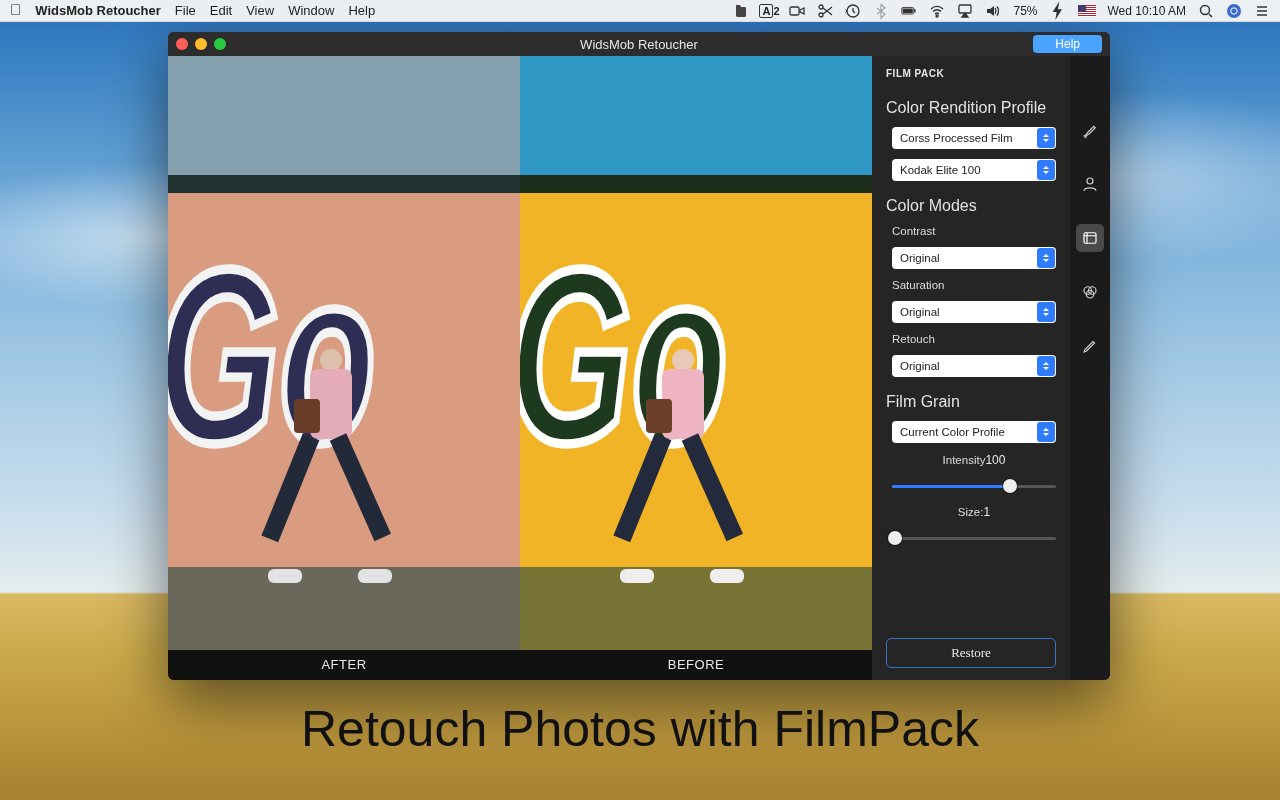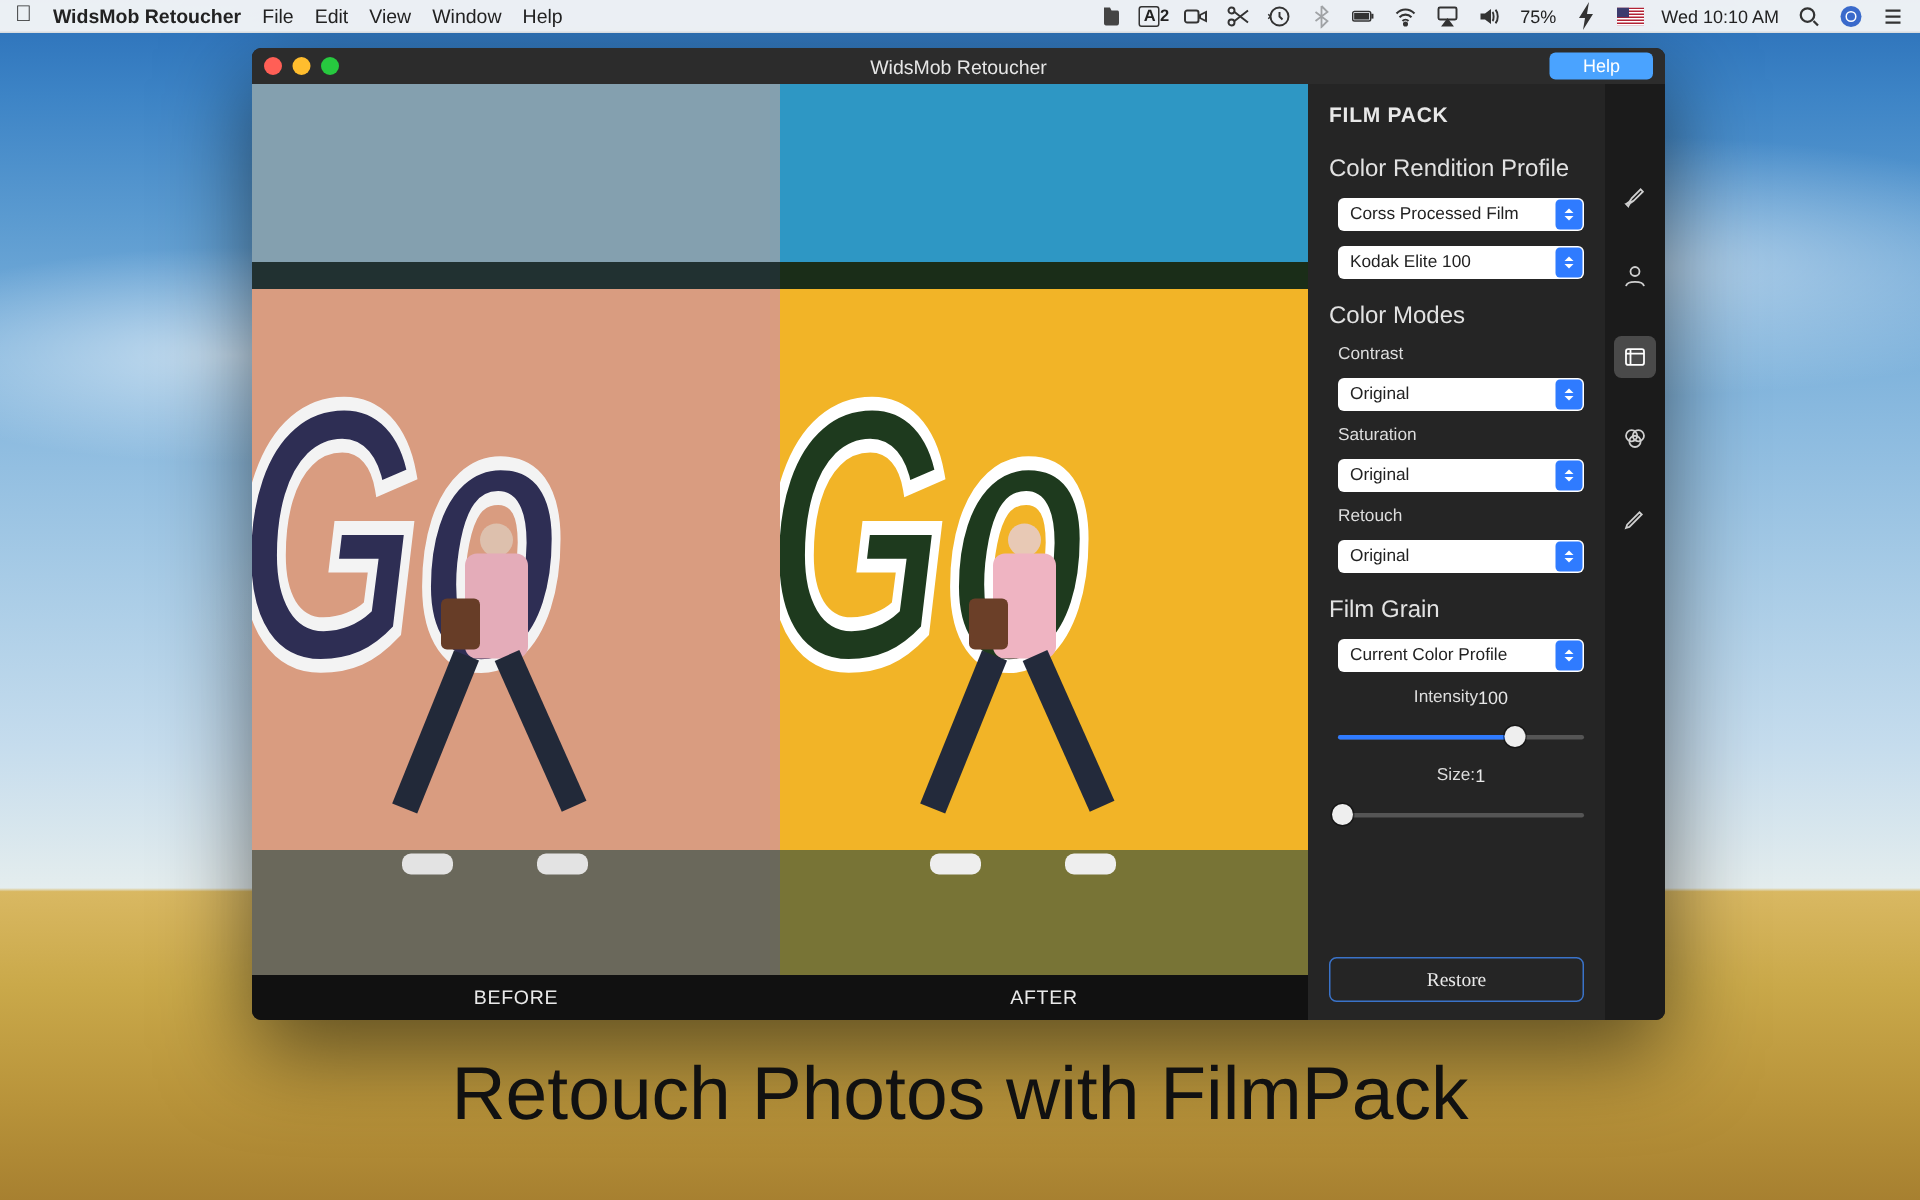--- a/index.html
+++ b/index.html
@@ -84,21 +84,21 @@
 .figure .shoe{position:absolute;bottom:-4px;width:34px;height:14px;background:#eee;border-radius:6px}
 .figure .shoe.s1{left:-20px}.figure .shoe.s2{left:70px}
 
 .graffiti{position:absolute;top:26%;left:-6%;right:-6%;height:52%;}
 .graffiti svg{width:100%;height:100%}
 .labels { height:30px; display:flex; }
 .labels div { flex:1; text-align:center; color:#eaeaea; font-size:13px; letter-spacing:.5px; line-height:30px; }
 
 
 .panel { width:198px; background:#252525; color:#e8e8e8; padding:12px 14px; font-size:12px; display:flex; flex-direction:column; gap:10px; }
-.panel h2 { font-size:14px; font-weight:700; letter-spacing:.5px; margin-bottom:4px; }
+.panel h2 { font-size:10px; font-weight:700; letter-spacing:.5px; margin-bottom:4px; }
 .panel .section-label { font-size:16px; color:#e2e2e2; margin-top:6px; }
 .panel .sub-label { font-size:11.5px; color:#ddd; padding-left:6px; }
 .mac-select {
   position:relative; background:#fff; border-radius:4px; height:22px;
   display:flex; align-items:center; padding:0 24px 0 8px; color:#222; font-size:11.5px;text-align:center;
 }
 .mac-select .chevrons{
   position:absolute; right:1px; top:1px; bottom:1px; width:18px;
   background:#2f7bff; border-radius:3px; display:flex; flex-direction:column;
   align-items:center; justify-content:center; gap:0;
@@ -280,22 +280,22 @@
                 <span class="torso"></span>
                 <span class="bag"></span>
                 <span class="leg1"></span>
                 <span class="leg2"></span>
                 <span class="shoe s1"></span>
                 <span class="shoe s2"></span>
               </div>
           </div>
         </div>
         <div class="labels">
+          <div>AFTER</div>
           <div>BEFORE</div>
-          <div>AFTER</div>
         </div>
       </div>
 
       <div class="panel">
         <h2>FILM PACK</h2>
 
         <div class="section-label">Color Rendition Profile</div>
         <div class="mac-select indent">
           <span>Corss Processed Film</span>
             <span class="chevrons"></span>

